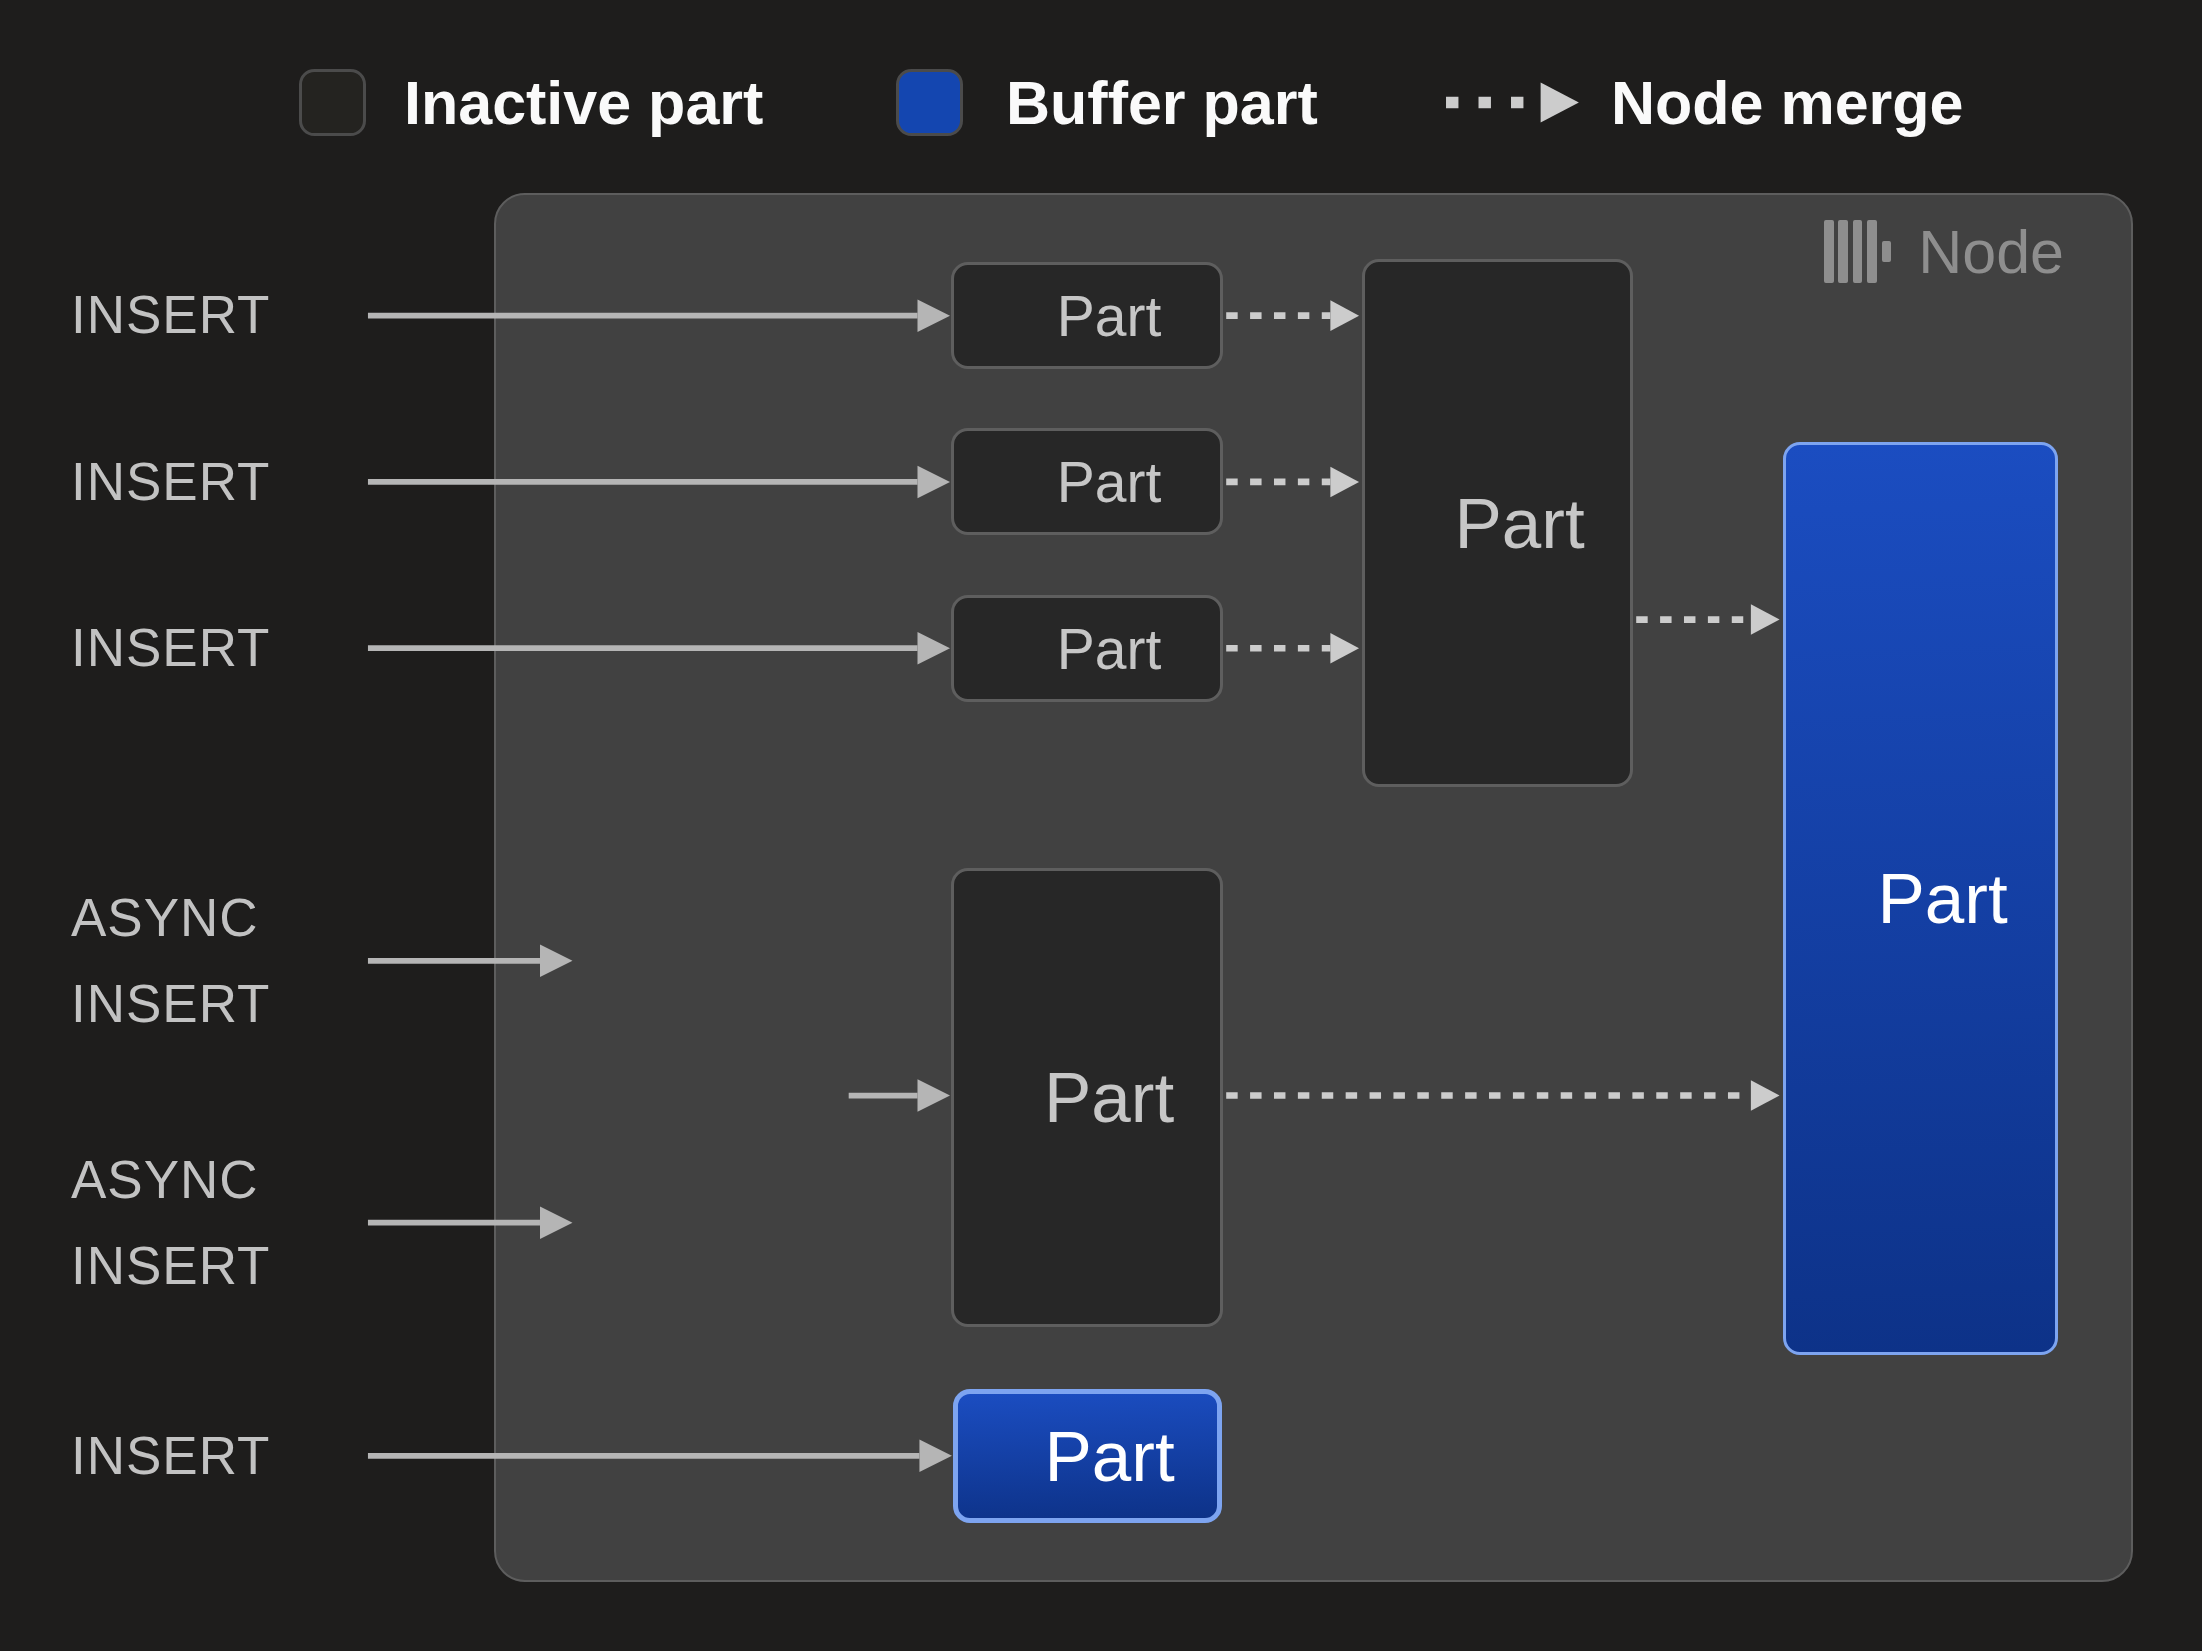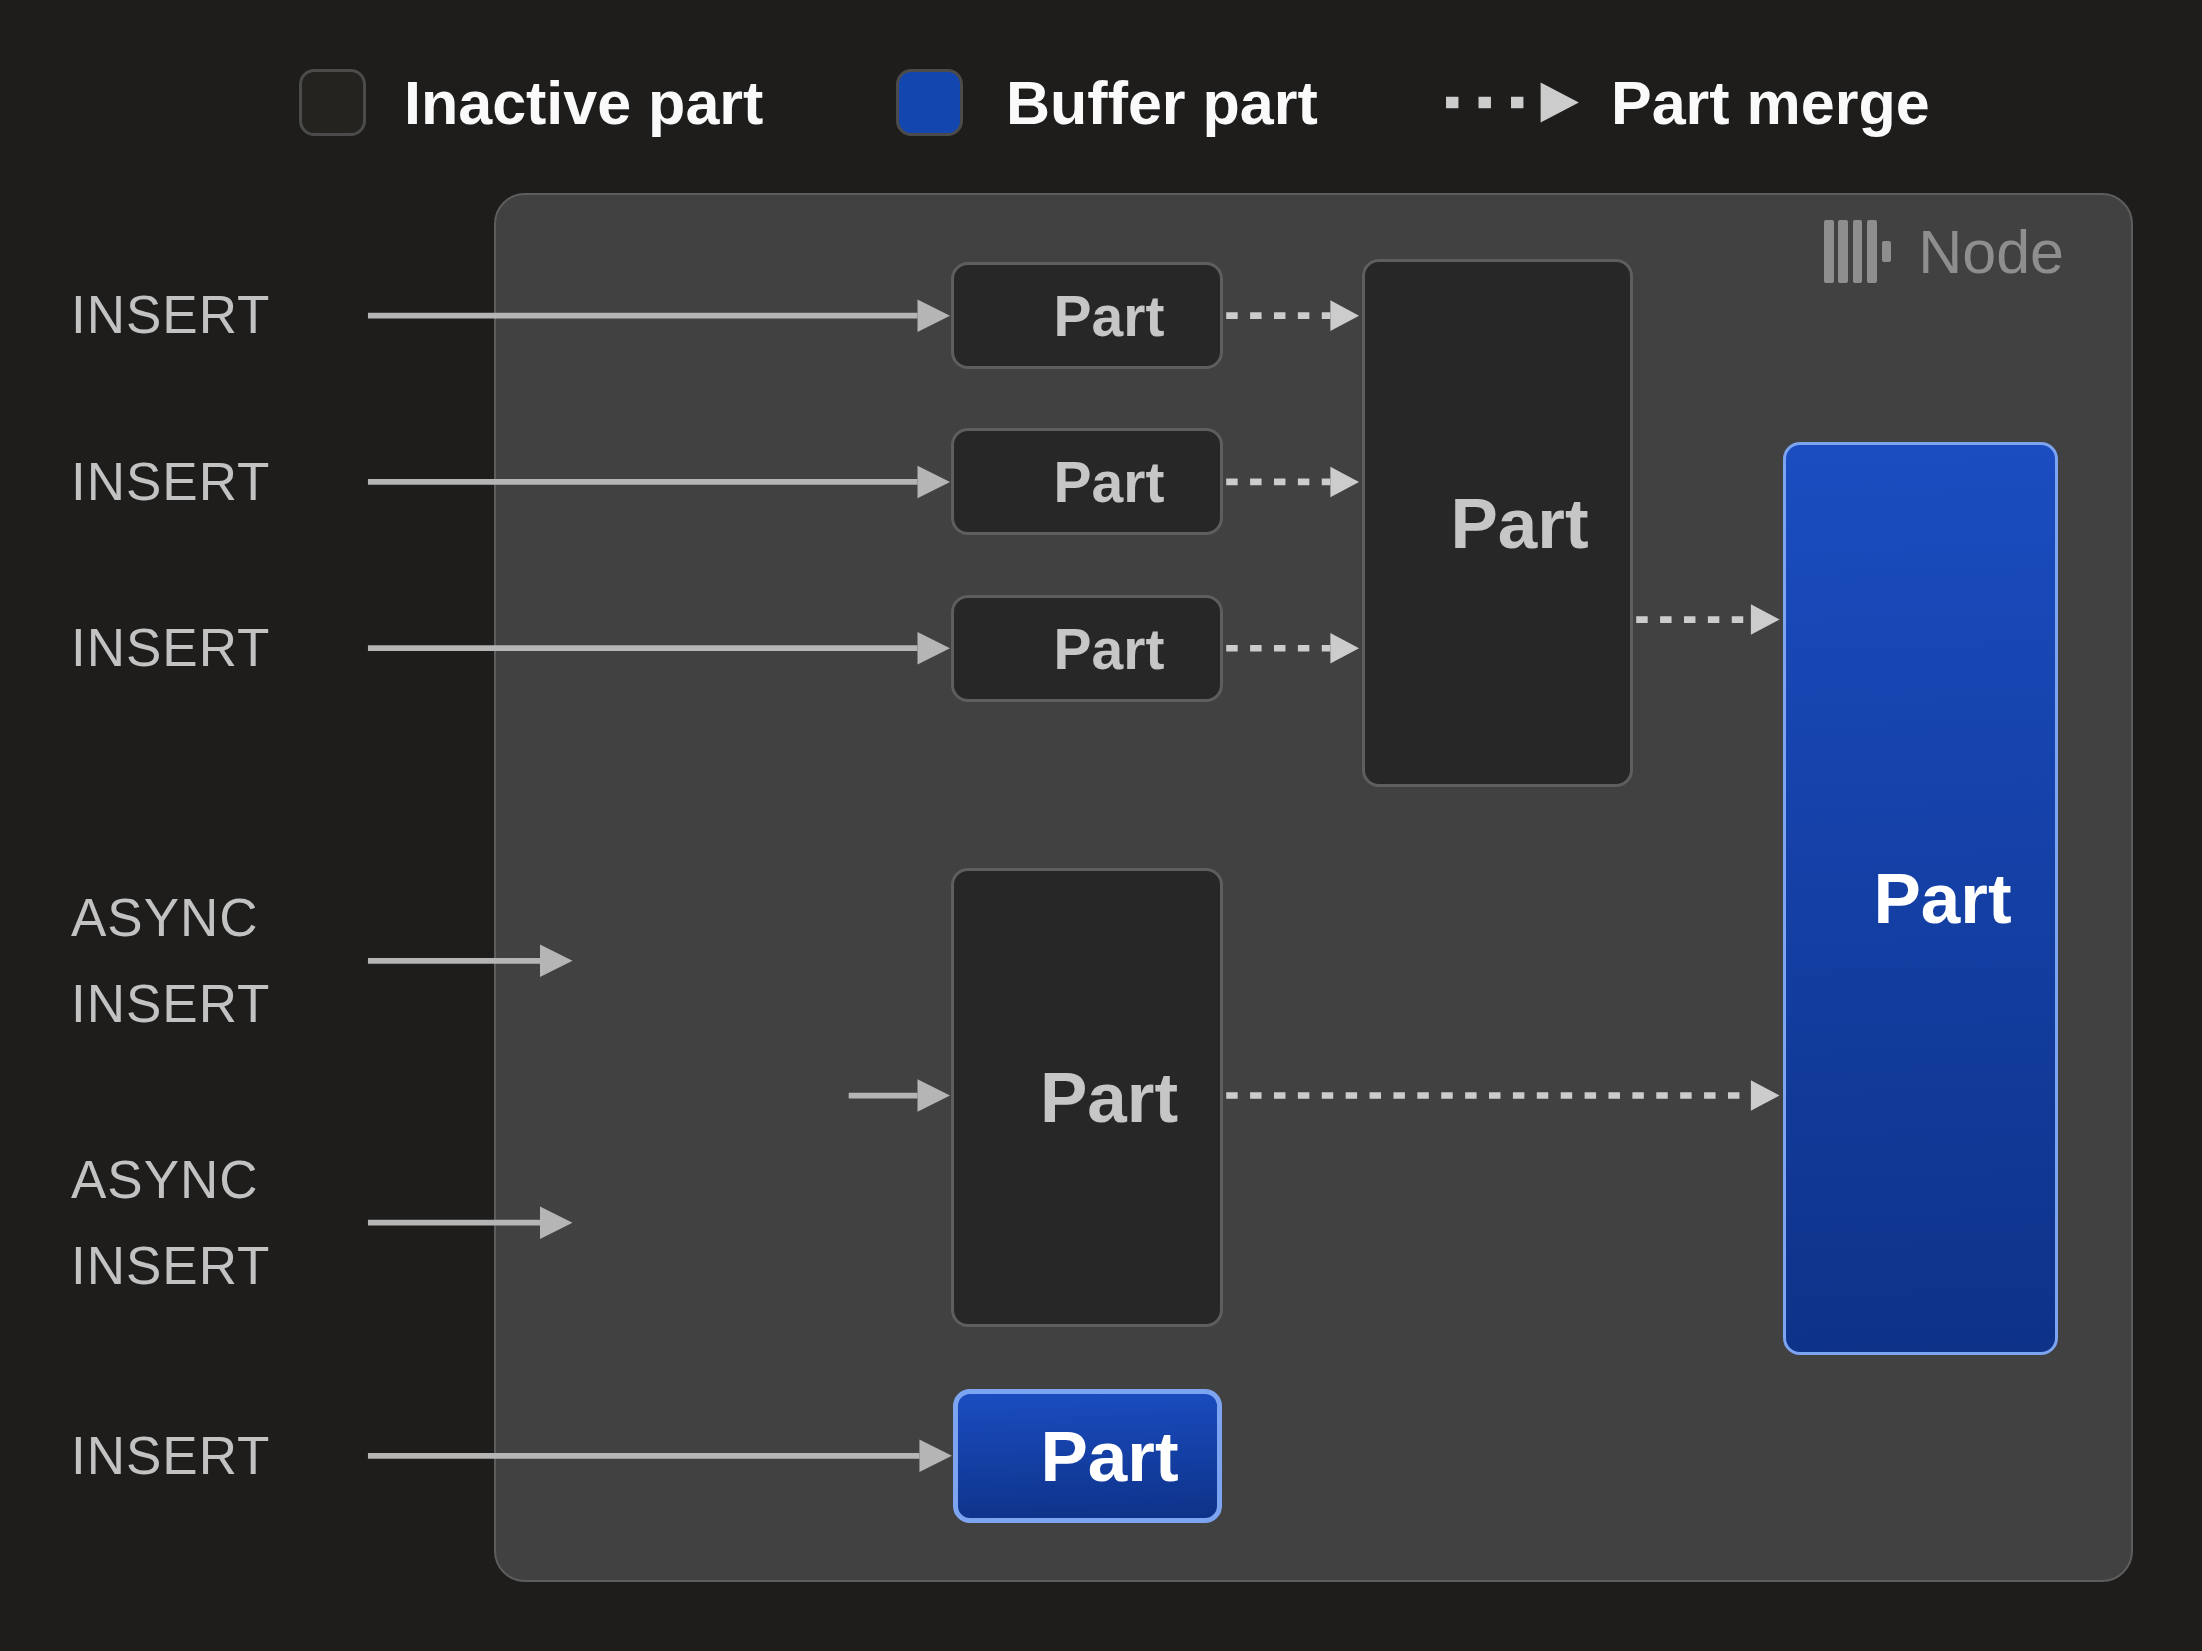--- a/index.html
+++ b/index.html
@@ -86,21 +86,21 @@
     line-height: 86px;
   }
 
   
   .box {
     position: absolute;
     display: flex;
     align-items: center;
     justify-content: center;
     z-index: 3;
-    font-weight: 700;
+    font-weight: 400;
     padding-left: 44px;
   }
   .part-inactive {
     background: var(--inactive_fill, #272727);
     border: 3.8px solid var(--inactive_border, #5e5e5e);
     border-radius: 17px;
     color: var(--box_text, #c6c6c6);
     font-size: 57px;
   }
   .box-lg { font-size: 71px; }
@@ -149,21 +149,21 @@
     </span>
     <span>Node</span>
   </div>
 
   <div class="swatch swatch-inactive"></div>
   <div class="legend-label" style="left:404px; top:103px;">Inactive part</div>
 
   <div class="swatch swatch-active"></div>
   <div class="legend-label" style="left:1006px; top:103px;">Buffer part</div>
 
-  <div class="legend-label" style="left:1611px; top:103px;">Part merge</div>
+  <div class="legend-label" style="left:1611px; top:103px;">Node merge</div>
 
   <div class="side-label" style="top:315px;">INSERT</div>
   <div class="side-label" style="top:482px;">INSERT</div>
   <div class="side-label" style="top:648px;">INSERT</div>
 
   <div class="side-label" style="top:961px;">
     <div>ASYNC</div>
     <div>INSERT</div>
   </div>
   <div class="side-label" style="top:1223px;">

